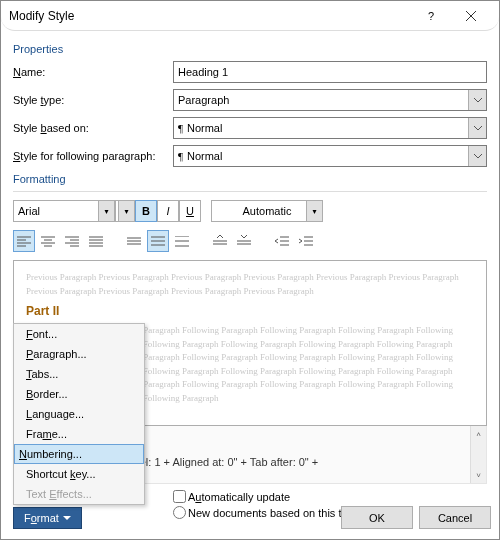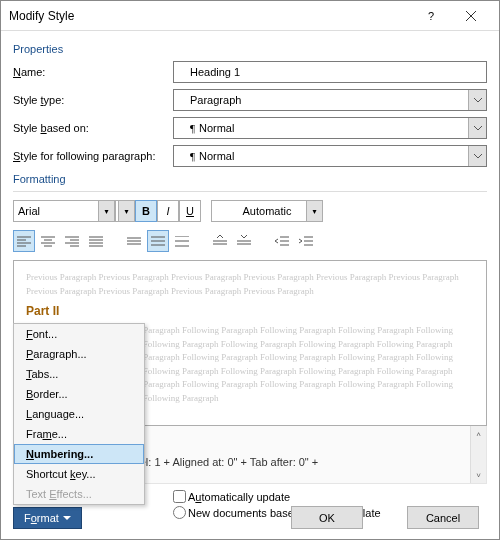--- a/index.html
+++ b/index.html
@@ -1,25 +1,25 @@
 <!DOCTYPE html>
 <html><head>
 <meta charset="utf-8">
 <style>
 * { box-sizing: border-box; margin: 0; padding: 0; font-family: "Segoe UI", Tahoma, sans-serif; font-size: 11px; }
 body { background: #fff; width: 500px; height: 540px; border: 1px solid #888; position: relative; }
-.titlebar { height: 30px; display: flex; align-items: center; padding: 0 8px; background: #fff; border-bottom: 1px solid #ddd; }
+.titlebar { height: 30px; display: flex; align-items: center; padding: 0 8px; background: #fff; border-bottom: 1px solid #ddd; border-radius: 14px; }
 .titlebar .title { flex: 1; font-size: 12px; }
 .titlebar .btn { width: 40px; height: 28px; display: flex; align-items: center; justify-content: center; cursor: default; }
 .content { padding: 8px 12px 0 12px; }
 .section-label { color: #1a4e8a; font-size: 11px; margin: 4px 0 6px 0; }
 .row { display: flex; align-items: center; margin-bottom: 6px; }
 .row label { width: 160px; }
 .row label u { text-decoration: underline; }
-.input, .select { flex: 1; height: 22px; border: 1px solid #7a7a7a; padding: 0 16px; background: #fff; }
+.input, .select { flex: 1; height: 22px; border: 1px solid #7a7a7a; padding: 0 4px; background: #fff; }
 .select { display: flex; align-items: center; position: relative; }
 .select .chev { position: absolute; right: 0; top: 0; width: 18px; height: 100%; border-left: 1px solid #adadad; background: #e1e1e1; display: flex; align-items: center; justify-content: center; }
 .pilcrow { font-family: serif; margin-right: 4px; }
 .hr { border: none; border-top: 1px solid #ddd; margin: 6px 0 8px 0; }
 .toolbar { display: flex; align-items: center; margin: 4px 0 8px 0; flex-wrap: wrap; }
 .toolbar .sel { width: 102px; height: 22px; border: 1px solid #adadad; display: flex; align-items: center; padding: 0 4px; position: relative; }
 .toolbar .sel.small { width: 20px; justify-content: flex-end; }
 .toolbar .sel.color { width: 112px; justify-content: center; }
 .toolbar .sel .chev { position: absolute; right: 0; top: 0; width: 16px; height: 100%; border-left: 1px solid #adadad; background: #e1e1e1; display: flex; align-items: center; justify-content: center; font-size: 8px; }
 .tbtn { width: 22px; height: 22px; border: 1px solid transparent; display: flex; align-items: center; justify-content: center; cursor: default; }
@@ -29,28 +29,28 @@
 .icon-row .grp { display: flex; gap: 2px; margin-right: 14px; }
 .preview { border: 1px solid #adadad; height: 166px; padding: 10px 12px; background: #fff; overflow: hidden; position: relative; margin-top: 8px; }
 .prev-txt { color: #c8c8c8; font-size: 9px; line-height: 1.5; font-family: "Times New Roman", serif; }
 .sample { font-family: Arial; font-weight: bold; font-size: 12px; color: #a16207; margin: 6px 0; }
 .desc-box { border: 1px solid #e5e5e5; border-top: none; padding: 6px 8px; font-size: 10.5px; color: #333; height: 58px; position: relative; background: #fafafa; }
 .desc-box .scroll { position: absolute; right: 0; top: 0; width: 16px; height: 100%; background: #f0f0f0; border-left: 1px solid #ddd; }
 .desc-box .scroll .ar { height: 16px; display: flex; align-items: center; justify-content: center; font-size: 8px; color: #666; }
 .checks { margin-left: 160px; margin-top: 6px; }
 .checks .crow { display: flex; align-items: center; margin: 3px 0; }
 .checks input[type=checkbox], .checks input[type=radio] { margin-right: 2px; }
-.footer { position: absolute; bottom: 10px; left: 12px; right: 20px; display: flex; align-items: center; gap: 38px; }
+.footer { position: absolute; bottom: 10px; left: 12px; right: 8px; display: flex; align-items: center; }
 .format-btn { background: #2e5f97; color: #fff; padding: 4px 10px; border: 1px solid #1d4370; display: flex; align-items: center; gap: 4px; }
 .format-btn .tri { width: 0; height: 0; border-left: 4px solid transparent; border-right: 4px solid transparent; border-top: 4px solid #fff; }
 .footer .sp { flex: 1; }
 .dlg-btn { width: 72px; height: 23px; border: 1px solid #adadad; background: #e1e1e1; margin-left: 6px; display: flex; align-items: center; justify-content: center; text-align: center; }
 .popup { position: absolute; left: 12px; bottom: 34px; width: 132px; background: #f5f5f5; border: 1px solid #bcbcbc; box-shadow: 2px 2px 4px rgba(0,0,0,.2); z-index: 10; }
 .popup .item { padding: 4px 12px; cursor: default; }
-.popup .item.hover { background: #cde6f7; border: 1px solid #6aa2d8; padding: 3px 11px; font-weight: bold; }
+.popup .item.hover { background: #cde6f7; border: 1px solid #6aa2d8; padding: 3px 4px; }
 .popup .item.disabled { color: #a0a0a0; }
 svg { display: block; }
 </style>
 </head>
 <body>
 
 <div class="titlebar">
   <span class="title">Modify Style</span>
   <div class="btn">?</div>
   <div class="btn">

